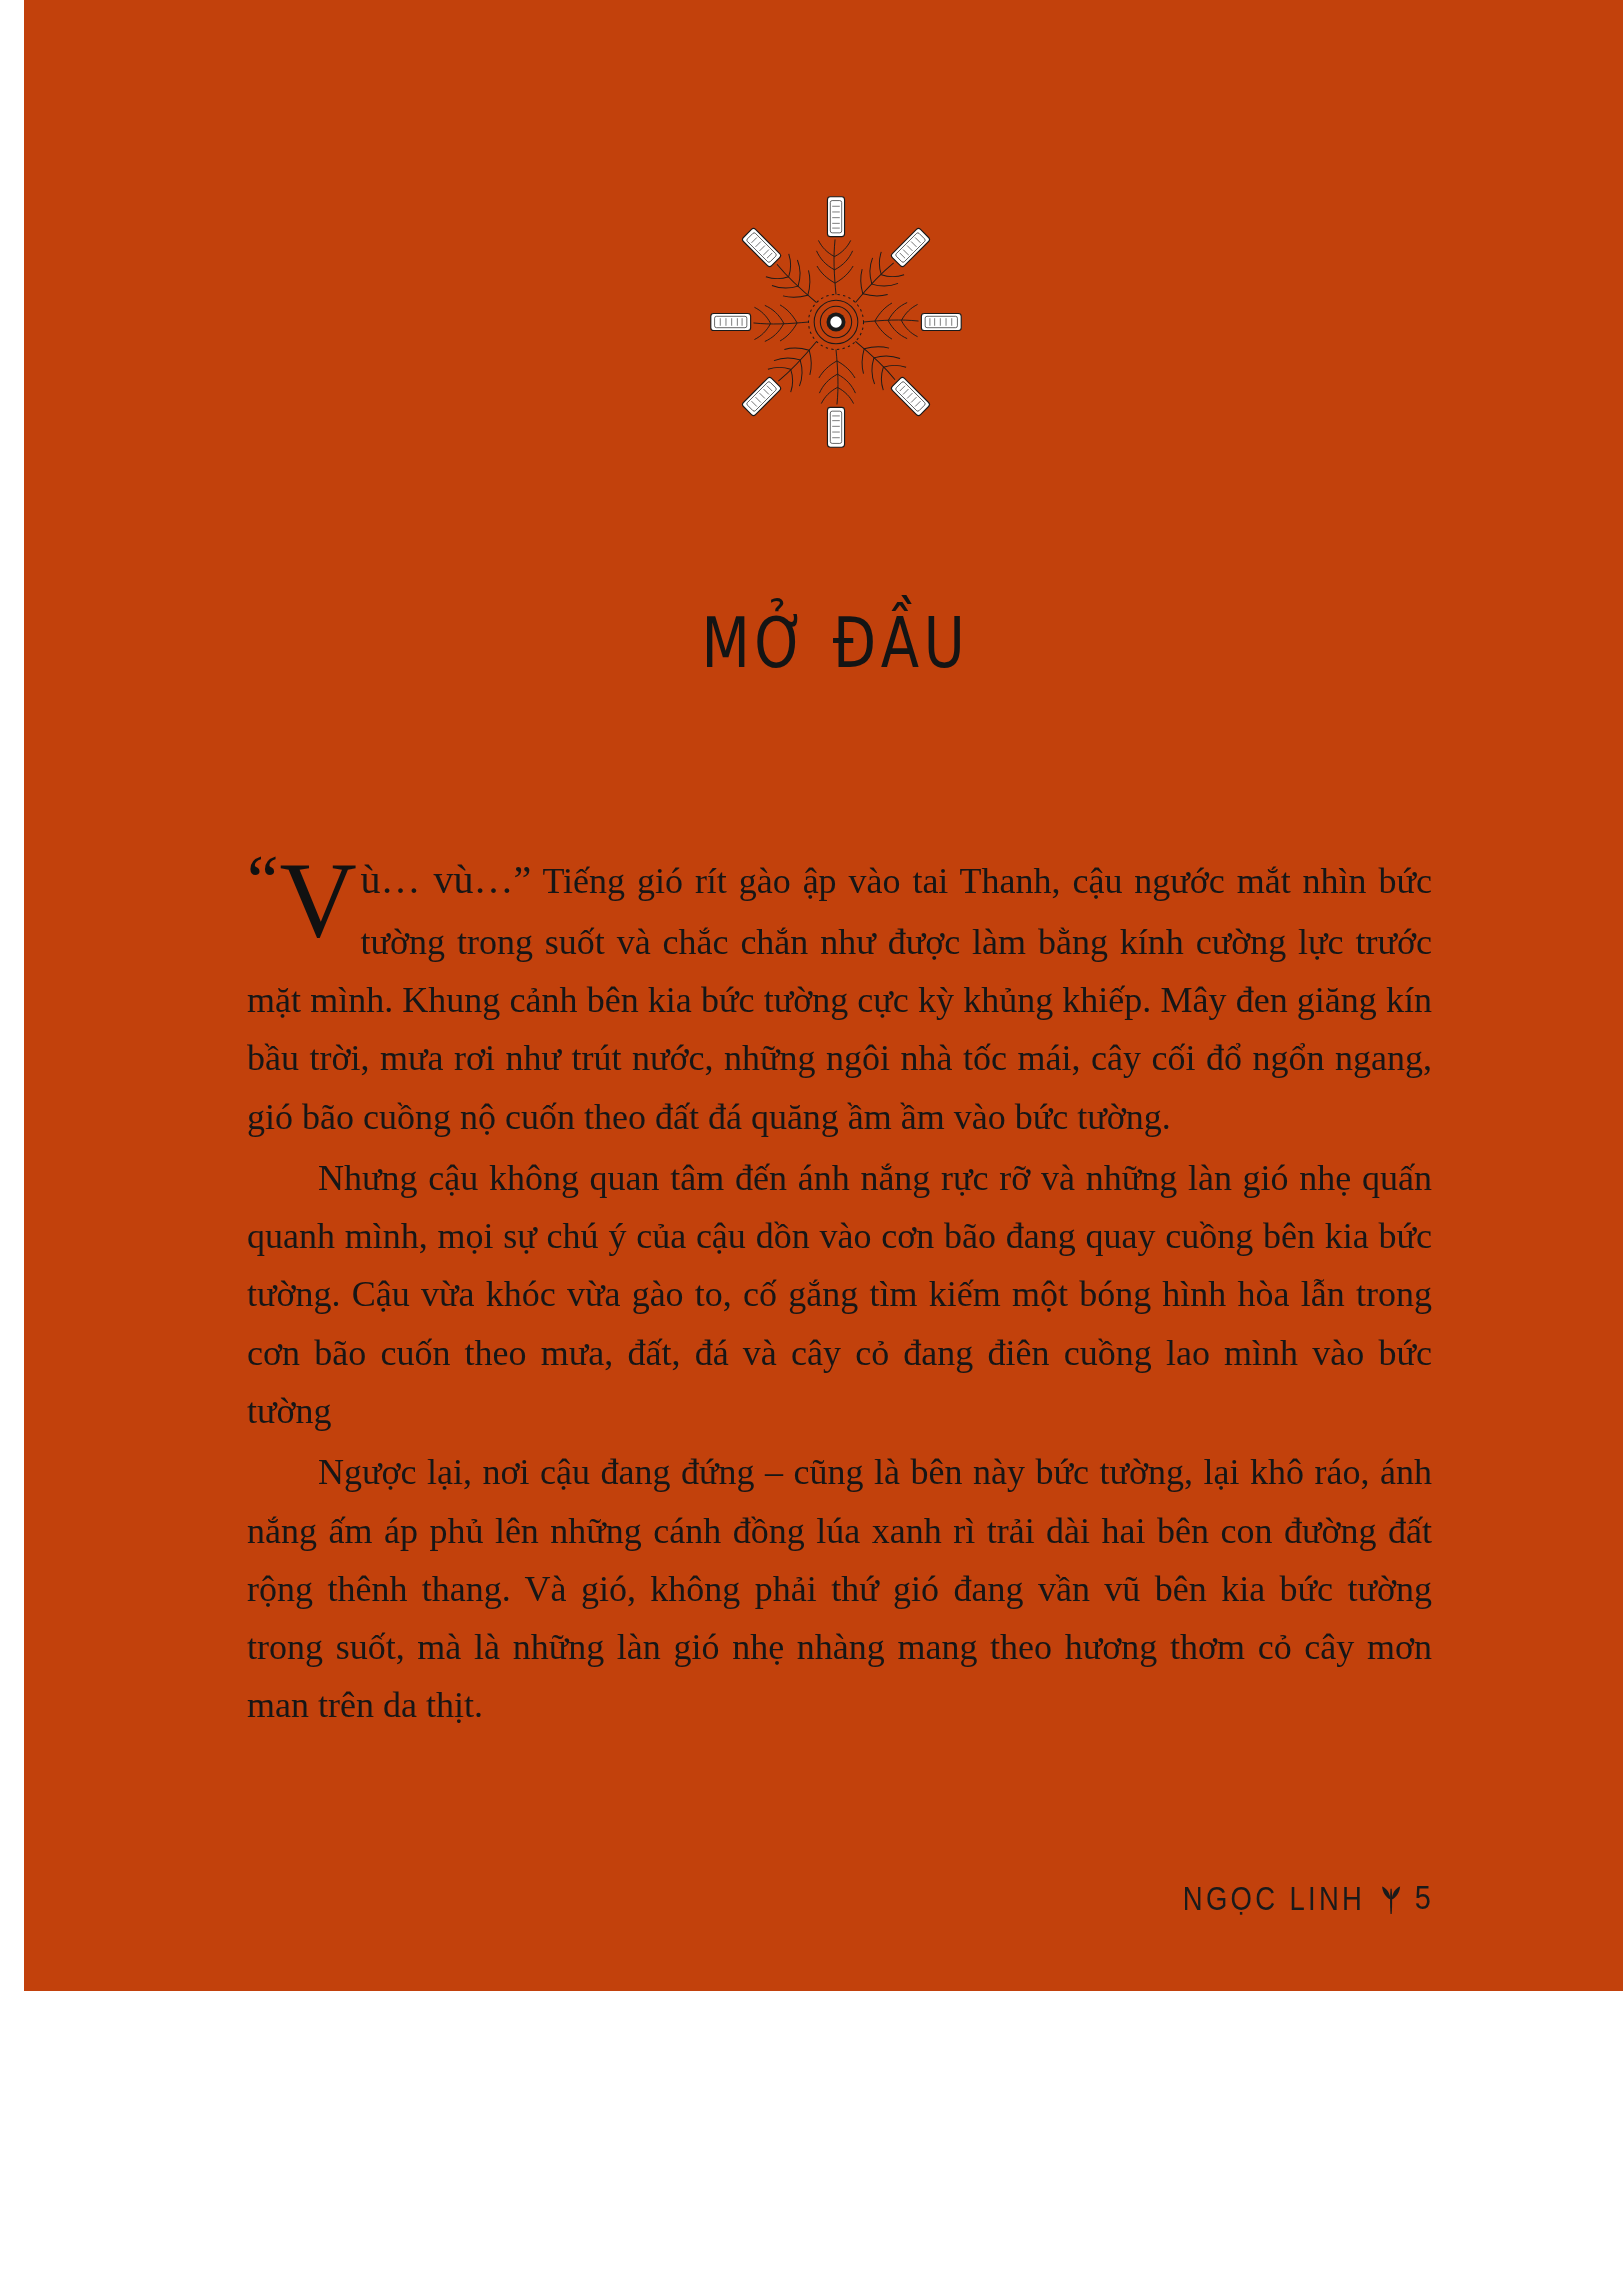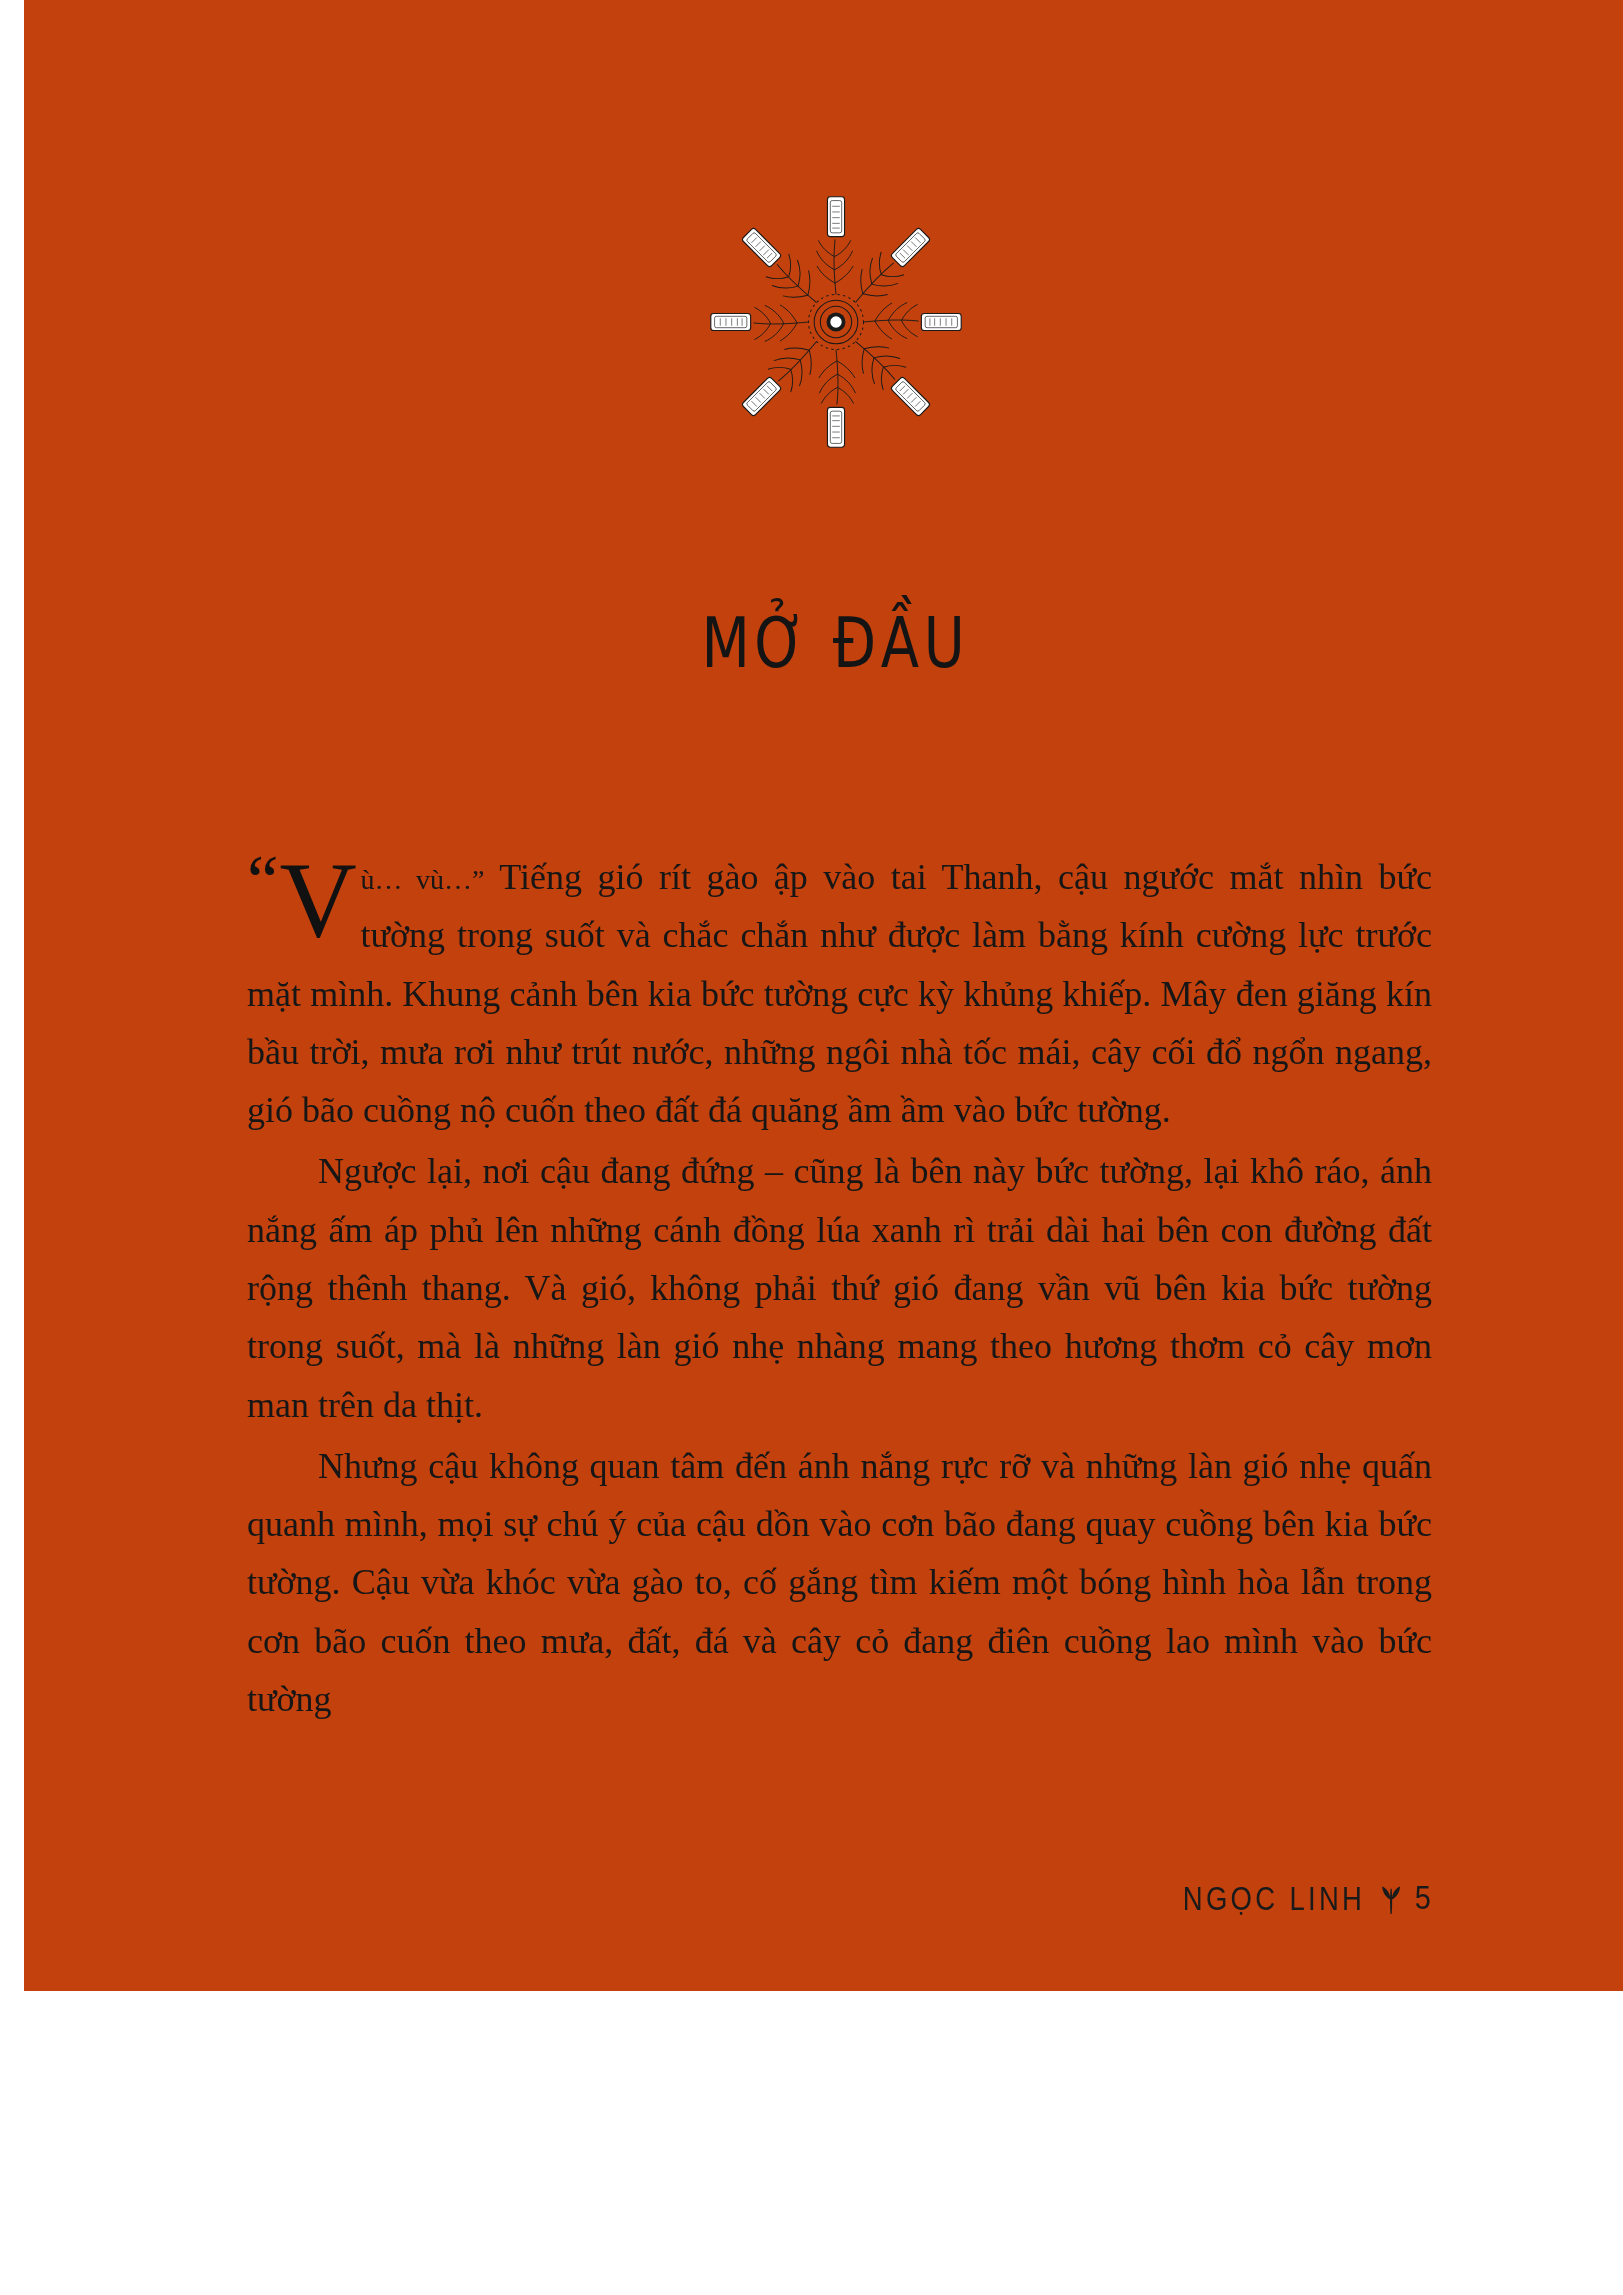--- a/index.html
+++ b/index.html
@@ -92,21 +92,21 @@
   .openquote {
     float: left;
     font-size: 71px;
     line-height: 0.55;
     padding-right: 0.9px;
     margin-top: 14.2px;
     color: #111;
     font-family: "Liberation Serif", serif;
   }
   .lead-small {
-    font-size: 28px;
+    font-size: 40px;
   }
 
   
   .footer {
     position: absolute;
     bottom: 76px;
     right: 216px;
     display: flex;
     align-items: center;
     gap: 12.3px;
@@ -193,23 +193,23 @@
 
   <div class="chapter-title">MỞ ĐẦU</div>
 
   <div class="body-col">
 
     <p class="para first">
       <span class="openquote">“</span><span class="dropcap">V</span><span class="lead-small">ù… vù…”</span>
       <span>Tiếng gió rít gào ập vào tai Thanh, cậu ngước mắt nhìn bức tường trong suốt và chắc chắn như được làm bằng kính cường lực trước mặt mình. Khung cảnh bên kia bức tường cực kỳ khủng khiếp. Mây đen giăng kín bầu trời, mưa rơi như trút nước, những ngôi nhà tốc mái, cây cối đổ ngổn ngang, gió bão cuồng nộ cuốn theo đất đá quăng ầm ầm vào bức tường.</span>
     </p>
 
+    <p class="para">Nhưng cậu không quan tâm đến ánh nắng rực rỡ và những làn gió nhẹ quấn quanh mình, mọi sự chú ý của cậu dồn vào cơn bão đang quay cuồng bên kia bức tường. Cậu vừa khóc vừa gào to, cố gắng tìm kiếm một bóng hình hòa lẫn trong cơn bão cuốn theo mưa, đất, đá và cây cỏ đang điên cuồng lao mình vào bức tường</p>
+
     <p class="para">Ngược lại, nơi cậu đang đứng – cũng là bên này bức tường, lại khô ráo, ánh nắng ấm áp phủ lên những cánh đồng lúa xanh rì trải dài hai bên con đường đất rộng thênh thang. Và gió, không phải thứ gió đang vần vũ bên kia bức tường trong suốt, mà là những làn gió nhẹ nhàng mang theo hương thơm cỏ cây mơn man trên da thịt.</p>
-
-    <p class="para">Nhưng cậu không quan tâm đến ánh nắng rực rỡ và những làn gió nhẹ quấn quanh mình, mọi sự chú ý của cậu dồn vào cơn bão đang quay cuồng bên kia bức tường. Cậu vừa khóc vừa gào to, cố gắng tìm kiếm một bóng hình hòa lẫn trong cơn bão cuốn theo mưa, đất, đá và cây cỏ đang điên cuồng lao mình vào bức tường</p>
 
   </div>
 
   <div class="footer">
     <span class="footer-author">NGỌC LINH</span>
     <span class="footer-mark">
       <svg viewBox="0 0 40 50" xmlns="http://www.w3.org/2000/svg" aria-hidden="true">
         <g fill="#1a1a1a">
           <path d="M20 50 C19 36 19 22 20 8 L22 8 C23 22 23 36 22 50 Z"></path>
           <path d="M20 26 C12 22 7 14 6 4 C14 7 19 15 20 26 Z"></path>

